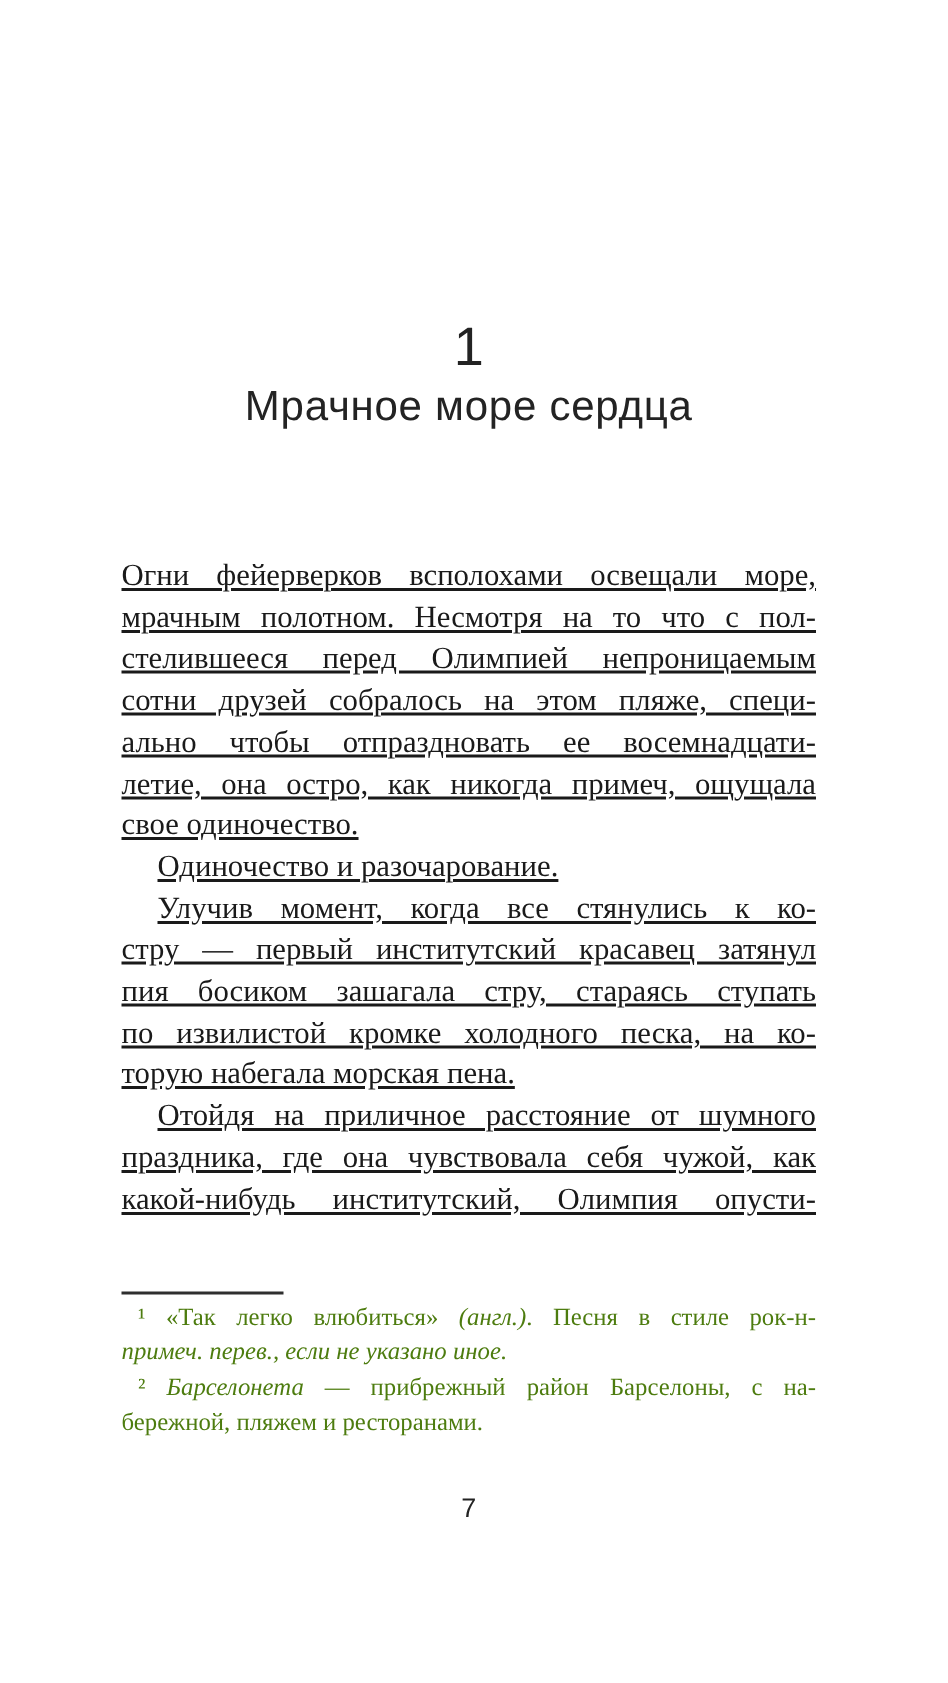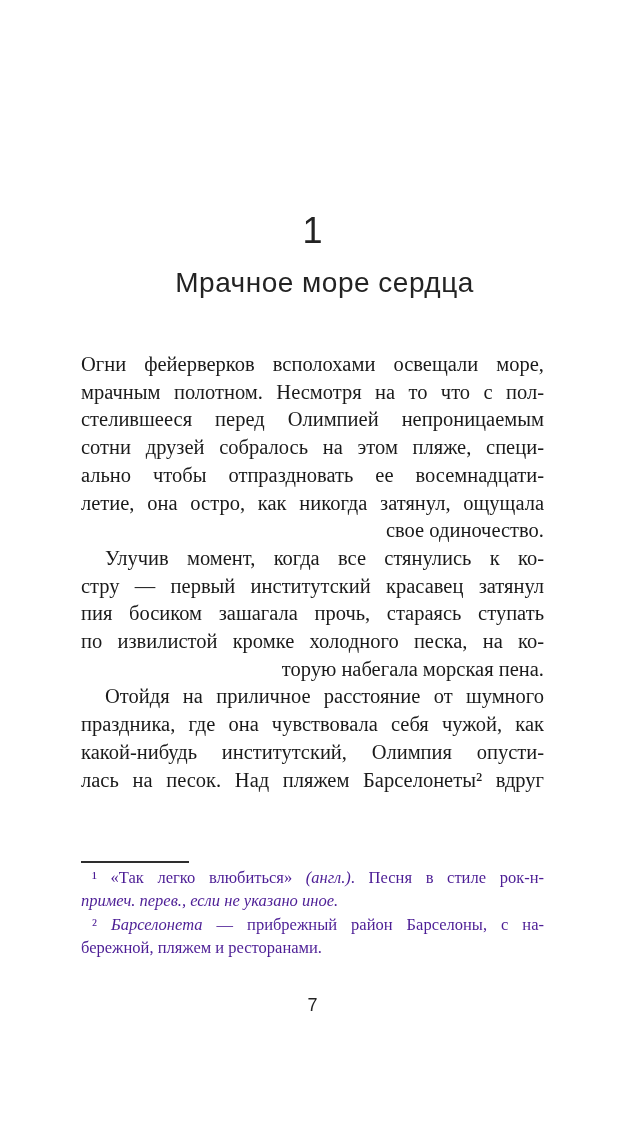--- a/index.html
+++ b/index.html
@@ -26,60 +26,61 @@
     font-weight: 400;
     font-size: 36px;
     line-height: 1;
     color: #232323;
   }
   .chapter-title {
     position: absolute;
     top: 255px;
     left: 51px;
     width: 523px;
-    margin: 12px;
+    margin: 0;
     text-align: center;
     font-family: "Liberation Sans", sans-serif;
     font-weight: 400;
     font-size: 28px;
     letter-spacing: 0.5px;
     line-height: 1.15;
     color: #232323;
   }
   .body-text {
     position: absolute;
-    top: 351px;
+    top: 371px;
     left: 81px;
     width: 463px;
     font-size: 20.5px;
     line-height: 27.7px;
     color: #1a1a1a;
+    text-decoration: underline;
   }
-  .line { text-align: right; }
+  .line { text-align: left; }
   .line.j {
     text-align: justify;
     text-align-last: justify;
   }
   .line.ind { padding-left: 24px; }
   .footnote-rule {
     position: absolute;
     top: 861px;
     left: 81px;
     width: 108px;
     height: 2px;
     background: #2e2e2e;
   }
   .footnotes {
     position: absolute;
     top: 866px;
     left: 81px;
     width: 463px;
     font-size: 16.5px;
     line-height: 23.3px;
-    color: #4c1d95;
+    color: #4d7c0f;
   }
   .fline { text-align: left; }
   .fline.j {
     text-align: justify;
     text-align-last: justify;
   }
   .fline.ind { padding-left: 11px; }
   .it { font-style: italic; }
   .page-number {
     position: absolute;
@@ -99,31 +100,31 @@
   <div class="chapter-number">1</div>
 
   <h1 class="chapter-title">Мрачное море сердца</h1>
 
   <div class="body-text">
       <div class="line j">Огни фейерверков всполохами освещали море,</div>
       <div class="line j">мрачным полотном. Несмотря на то что с пол-</div>
       <div class="line j">стелившееся перед Олимпией непроницаемым</div>
       <div class="line j">сотни друзей собралось на этом пляже, специ-</div>
       <div class="line j">ально чтобы отпраздновать ее восемнадцати-</div>
-      <div class="line j">летие, она остро, как никогда затянул, ощущала</div>
+      <div class="line j">летие, она остро, как никогда примеч, ощущала</div>
       <div class="line">свое одиночество.</div>
+      <div class="line ind">Одиночество и разочарование.</div>
       <div class="line j ind">Улучив момент, когда все стянулись к ко-</div>
       <div class="line j">стру — первый институтский красавец затянул</div>
-      <div class="line j">пия босиком зашагала прочь, стараясь ступать</div>
+      <div class="line j">пия босиком зашагала стру, стараясь ступать</div>
       <div class="line j">по извилистой кромке холодного песка, на ко-</div>
       <div class="line">торую набегала морская пена.</div>
       <div class="line j ind">Отойдя на приличное расстояние от шумного</div>
       <div class="line j">праздника, где она чувствовала себя чужой, как</div>
       <div class="line j">какой-нибудь институтский, Олимпия опусти-</div>
-      <div class="line j">лась на песок. Над пляжем Барселонеты² вдруг</div>
     </div>
 
   <div class="footnote-rule"></div>
 
   <div class="footnotes">
       <div class="fline j ind"><span>¹ «Так легко влюбиться» </span><span class="it">(англ.)</span><span>. Песня в стиле рок-н-</span></div>
       <div class="fline"><span class="it">примеч. перев., если не указано иное.</span></div>
       <div class="fline j ind"><span>² </span><span class="it">Барселонета</span><span> — прибрежный район Барселоны, с на-</span></div>
       <div class="fline"><span>бережной, пляжем и ресторанами.</span></div>
     </div>

